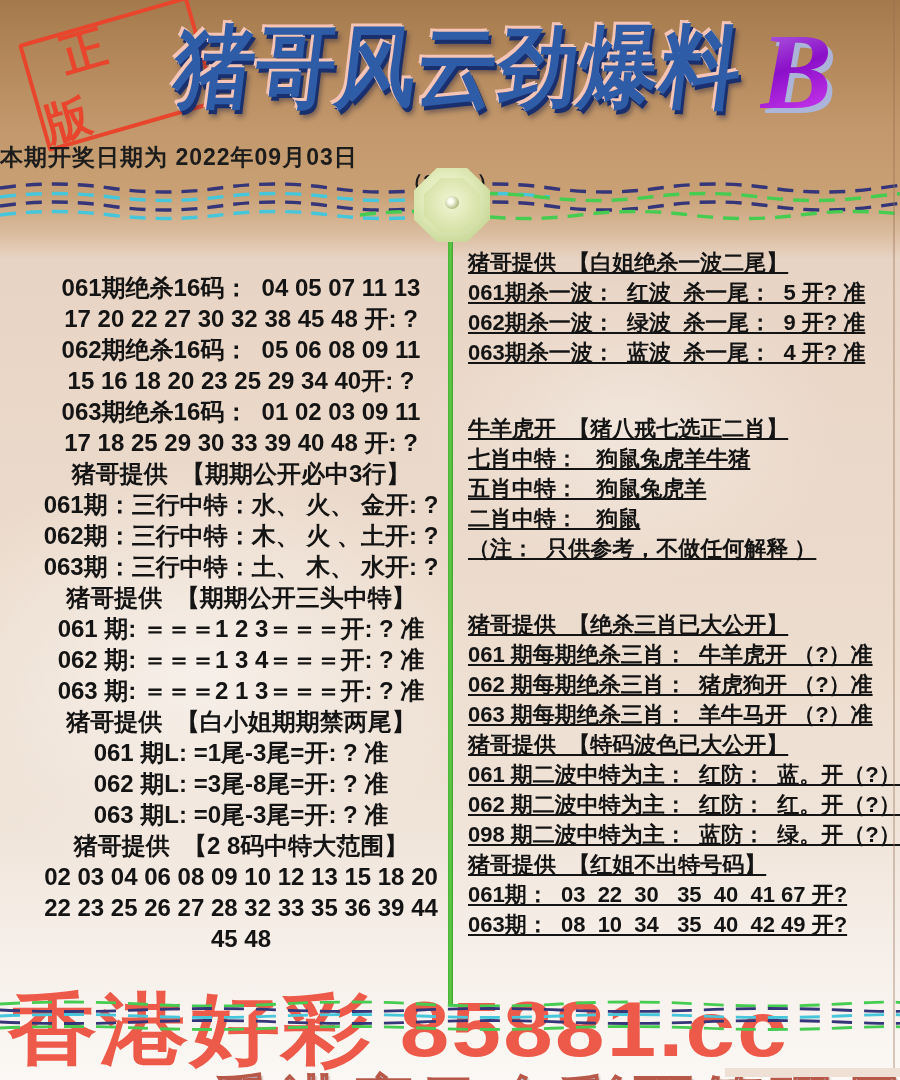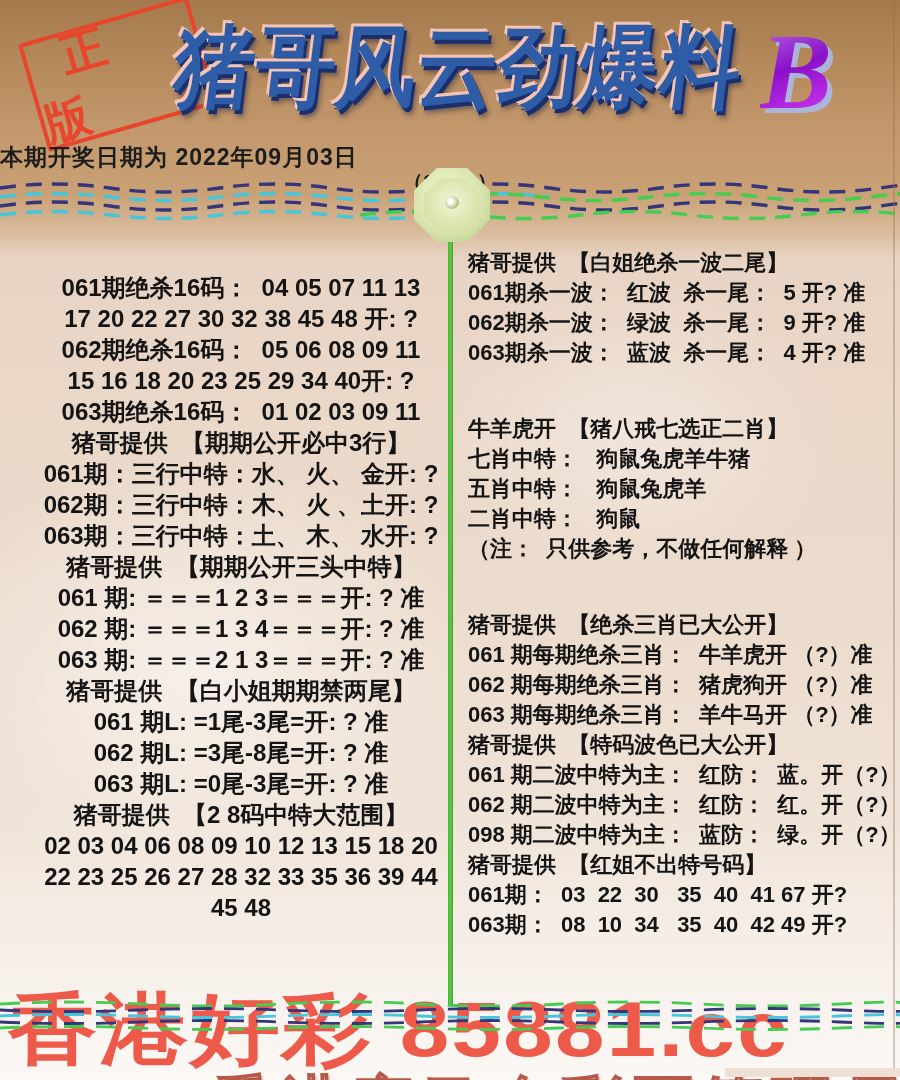--- a/index.html
+++ b/index.html
@@ -66,21 +66,21 @@
     position:absolute; left:31px; top:28px; width:14px; height:13px; border-radius:50%;
     background:radial-gradient(circle at 40% 40%, #fdfef2 20%, #9aa85f 85%);
   }
   .divider{
     position:absolute; left:448px; top:238px; width:5px; height:768px; z-index:2;
     background:linear-gradient(90deg,#49b335,#5ecb47 55%,#3f9e2e);
   }
   
   .col{position:absolute; z-index:1; color:#141414; font-weight:bold;}
   .col-left{left:36px; top:272px; width:410px;text-align:center;}
-  .col-right{left:468px; top:248px; width:428px;}
+  .col-right{left:468px; top:248px; width:428px;text-decoration:underline;}
   .col .line{white-space:pre; height:31px; line-height:31px; font-size:24px;}
   .col-right .line{height:30px; line-height:30px; font-size:22px;}
   .col .line:empty{height:46px;}
   
   .watermark{
     position:absolute; left:212px; top:1064px; z-index:4; white-space:nowrap;
     font-size:61px; font-weight:bold; letter-spacing:9px;
     color:#b7d3ea; -webkit-text-stroke:1.6px #b85848;
     text-shadow:2px 2px 2px rgba(130,70,60,.45);
   }
@@ -124,20 +124,21 @@
   </div>
 
   <div class="divider"></div>
 
   <div class="col col-left">
       <div class="line">061期绝杀16码：  04 05 07 11 13</div>
       <div class="line">17 20 22 27 30 32 38 45 48 开: ?</div>
       <div class="line">062期绝杀16码：  05 06 08 09 11</div>
       <div class="line">15 16 18 20 23 25 29 34 40开: ?</div>
       <div class="line">063期绝杀16码：  01 02 03 09 11</div>
+      <div class="line">17 18 25 29 30 33 39 40 48 开: ?</div>
       <div class="line">猪哥提供  【期期公开必中3行】</div>
       <div class="line">061期：三行中特：水、 火、 金开: ?</div>
       <div class="line">062期：三行中特：木、 火 、土开: ?</div>
       <div class="line">063期：三行中特：土、 木、 水开: ?</div>
       <div class="line">猪哥提供  【期期公开三头中特】</div>
       <div class="line">061 期: ＝＝＝1 2 3＝＝＝开: ? 准</div>
       <div class="line">062 期: ＝＝＝1 3 4＝＝＝开: ? 准</div>
       <div class="line">063 期: ＝＝＝2 1 3＝＝＝开: ? 准</div>
       <div class="line">猪哥提供  【白小姐期期禁两尾】</div>
       <div class="line">061 期L: =1尾-3尾=开: ? 准</div>

